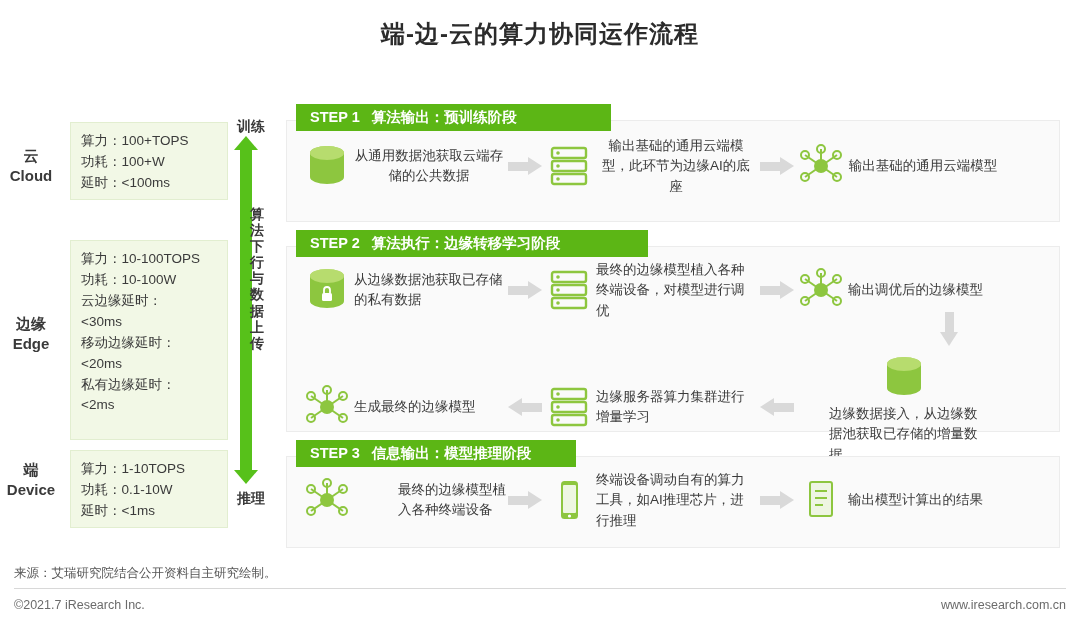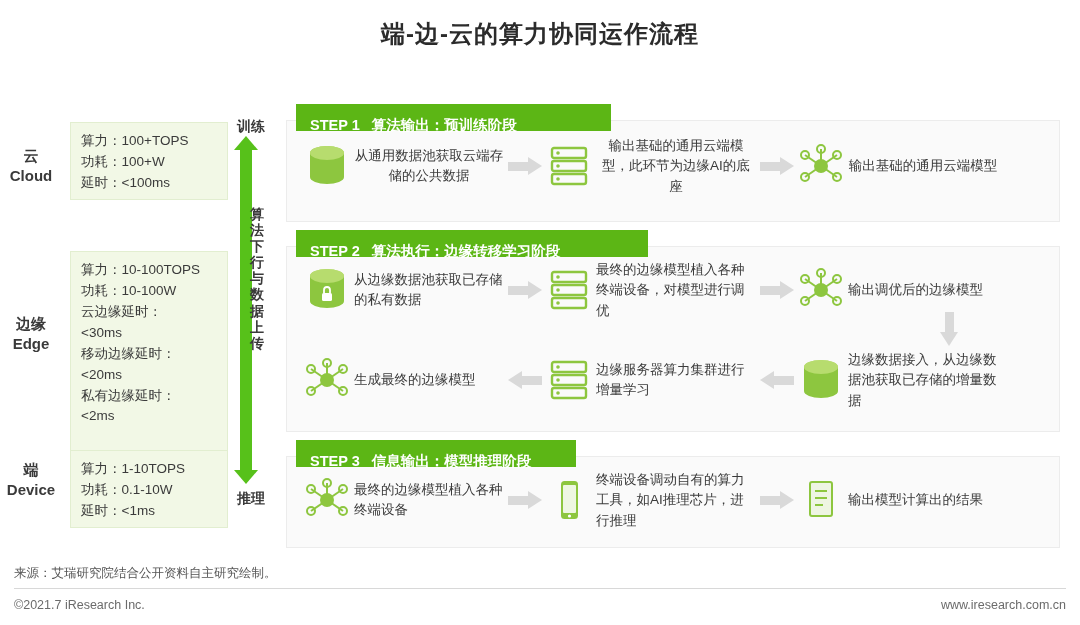--- a/index.html
+++ b/index.html
@@ -107,21 +107,21 @@
   }
   .step-header {
     position: absolute;
     left: 296px;
     height: 27px;
     background: #5cb615;
     color: #fff;
     font-size: 14.5px;
     font-weight: bold;
     line-height: 27px;
-    padding: 8px 14px;
+    padding: 0 14px;
     box-sizing: border-box;
     white-space: nowrap;
   }
   .step-header .sep { opacity: .85; }
 
   
   .flow-row { position: absolute; display: flex; align-items: center; }
   .node {
     display: flex;
     align-items: center;
@@ -259,21 +259,21 @@
     <span class="en">Edge</span>
   </div>
   <div class="tier-label" style="top:362px;">
     <span class="cn">端</span>
     <span class="en">Device</span>
   </div>
 
   <div class="spec-box" style="top:24px; height:78px; white-space:pre-line;">算力：100+TOPS
 功耗：100+W
 延时：&lt;100ms</div>
-  <div class="spec-box" style="top:153px; height:200px; white-space:pre-line;">算力：10-100TOPS
+  <div class="spec-box" style="top:142px; height:200px; white-space:pre-line;">算力：10-100TOPS
 功耗：10-100W
 云边缘延时：
 &lt;30ms
 移动边缘延时：
 &lt;20ms
 私有边缘延时：
 &lt;2ms</div>
   <div class="spec-box" style="top:352px; height:78px; white-space:pre-line;">算力：1-10TOPS
 功耗：0.1-10W
 延时：&lt;1ms</div>
@@ -428,41 +428,41 @@
           <rect x="4" y="17" width="34" height="10" rx="2" fill="none" stroke="#8dc63f" stroke-width="2.4"></rect>
           <rect x="4" y="30" width="34" height="10" rx="2" fill="none" stroke="#8dc63f" stroke-width="2.4"></rect>
           <circle cx="10" cy="9" r="1.8" fill="#8dc63f"></circle>
           <circle cx="10" cy="22" r="1.8" fill="#8dc63f"></circle>
           <circle cx="10" cy="35" r="1.8" fill="#8dc63f"></circle>
         </svg>
       </div>
       <div class="node-text" style="width:160px;">边缘服务器算力集群进行增量学习</div>
     </div>
     <div class="arrow-l"></div>
-    <div class="node" style="width:220px;">
+    <div class="node" style="width:220px;flex-direction:column;">
       <div class="node-icon">
         <svg width="42" height="44" viewBox="0 0 42 44">
           <ellipse cx="21" cy="9" rx="17" ry="7" fill="#b7dc6e"></ellipse>
           <path d="M4 9 L4 33 A17 7 0 0 0 38 33 L38 9 Z" fill="#8dc63f"></path>
           <ellipse cx="21" cy="9" rx="17" ry="7" fill="#b7dc6e"></ellipse>
         </svg>
       </div>
       <div class="node-text" style="width:150px;">边缘数据接入，从边缘数据池获取已存储的增量数据</div>
     </div>
   </div>
 
   <div class="step-panel" style="top:358px; height:92px;"></div>
   <div class="step-header" style="top:342px; width:280px;">
     <span>STEP 3</span>
     <span class="sep">&nbsp;</span>
     <span>信息输出：模型推理阶段</span>
   </div>
 
   <div class="flow-row" style="top:372px; left:300px; width:748px;">
-    <div class="node" style="width:208px;">
+    <div class="node" style="width:208px;gap:44px;">
       <div class="node-icon">
         <svg width="46" height="44" viewBox="0 0 46 44">
           <g stroke="#8dc63f" stroke-width="2" fill="none">
             <line x1="23" y1="22" x2="7" y2="11"></line>
             <line x1="23" y1="22" x2="7" y2="33"></line>
             <line x1="23" y1="22" x2="39" y2="11"></line>
             <line x1="23" y1="22" x2="39" y2="33"></line>
             <line x1="23" y1="22" x2="23" y2="5"></line>
           </g>
           <circle cx="23" cy="22" r="7" fill="#8dc63f"></circle>

